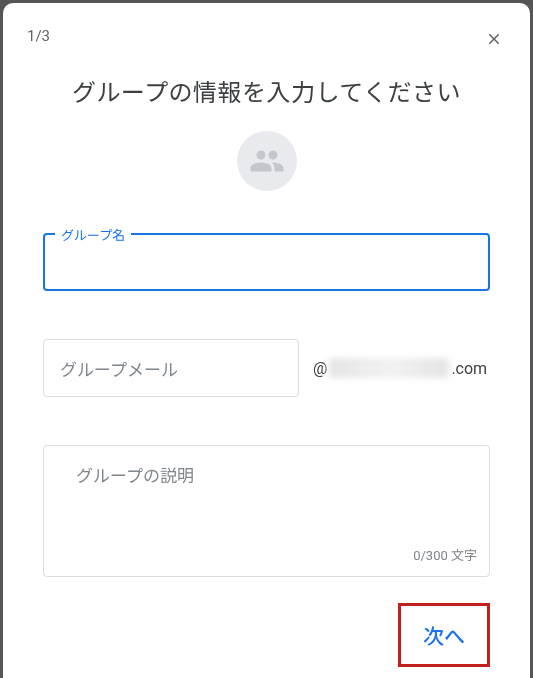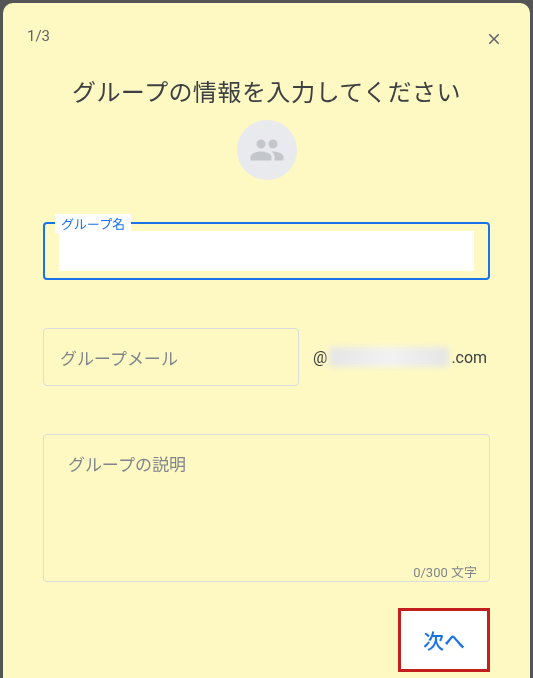--- a/index.html
+++ b/index.html
@@ -10,21 +10,21 @@
       height: 678px;
       position: relative;
       overflow: hidden;
     }
     .dialog {
       position: absolute;
       top: 3px;
       left: 3px;
       right: 3px;
       bottom: 0;
-      background: #fef9c3;
+      background: #ffffff;
       border-radius: 10px 10px 0 0;
       padding: 24px 24px 0 24px;
     }
     .header {
       display: flex;
       justify-content: space-between;
       align-items: flex-start;
       margin-bottom: 22px;
     }
     .step {
@@ -38,21 +38,21 @@
       display: flex;
       align-items: center;
       justify-content: center;
     }
     .close-btn svg { width: 18px; height: 18px; }
     .title {
       text-align: center;
       font-size: 24px;
       font-weight: 400;
       color: #3c4043;
-      margin-bottom: 12px;
+      margin-bottom: 23px;
       letter-spacing: 0.5px;
     }
     .avatar {
       width: 60px;
       height: 60px;
       border-radius: 50%;
       background: #e8eaed;
       margin: 0 auto 42px;
       display: flex;
       align-items: center;
@@ -111,32 +111,32 @@
       display: inline-block;
       width: 120px;
       height: 20px;
       background: linear-gradient(90deg, #e5e5e5, #f2f2f2, #e5e5e5);
       filter: blur(3px);
       border-radius: 3px;
     }
     .textarea-wrap {
       border: 1px solid #dadce0;
       border-radius: 4px;
-      padding: 16px 24px 8px;
+      padding: 16px 32px 8px;
       position: relative;
-      height: 148px;
+      height: 132px;
     }
     .textarea-placeholder {
       font-size: 17px;
       color: #80868b;
     }
     .counter {
       position: absolute;
       right: 12px;
-      bottom: 0;
+      bottom: 12px;
       font-size: 13px;
       color: #80868b;
       text-align: right;
     }
     .footer {
       display: flex;
       justify-content: flex-end;
       padding: 8px 16px 0 0;
       margin-top: -6px;
     }

